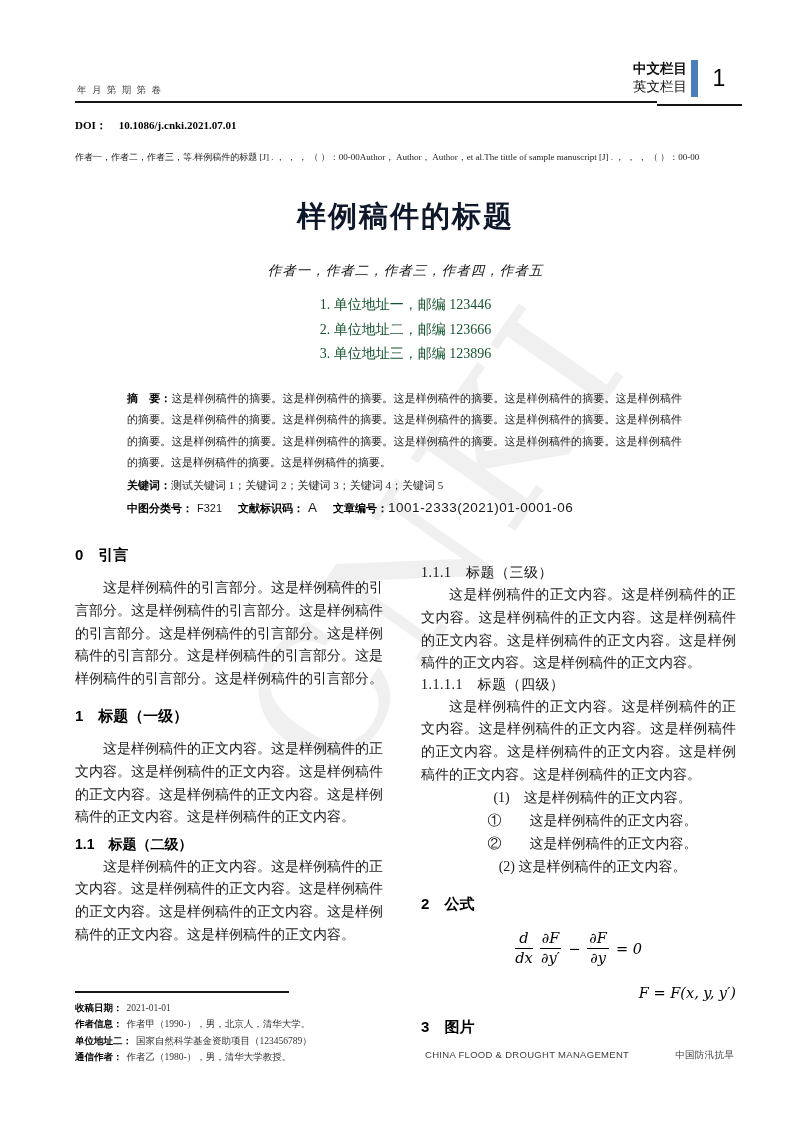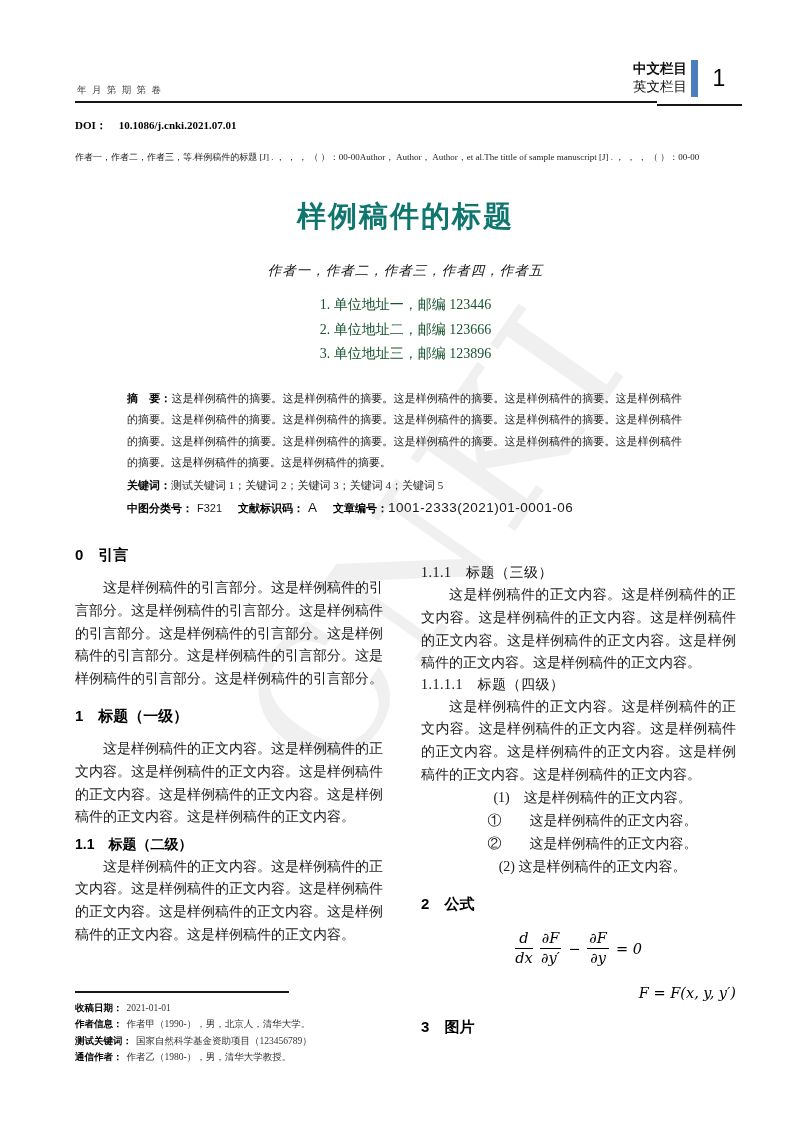--- a/index.html
+++ b/index.html
@@ -27,21 +27,21 @@
   .colname-cn{font-family:"Liberation Sans",sans-serif;font-weight:700;}
   .accent-bar{width:7px;height:37px;background:var(--accent,#4a7ebc);margin-left:4px;}
   .page-num{font-family:"Liberation Sans",sans-serif;font-size:23px;line-height:37px;width:42px;text-align:center;color:#000;}
   .rule-a{position:absolute;left:0;top:45px;height:2px;width:582px;background:#161616;}
   .rule-b{position:absolute;left:582px;right:-6px;top:48px;height:1.5px;background:#161616;}
 
   .doi-row{margin-top:12px;font-size:11px;font-weight:700;color:#000;}
   .doi-row .doi-value{margin-left:12px;}
   .cite-row{margin-top:18px;font-size:9px;color:#222;white-space:nowrap;overflow:hidden;}
 
-  .article-title{margin:33px 0 0;text-align:center;font-size:29px;font-weight:700;color:#0f766e;letter-spacing:2px;}
+  .article-title{margin:33px 0 0;text-align:center;font-size:29px;font-weight:700;color:#0f172a;letter-spacing:2px;}
   .authors{margin-top:25px;text-align:center;font-size:13.5px;font-style:italic;letter-spacing:1px;color:#111;}
   .affils{display:table;margin:13px auto 0;font-size:14px;line-height:24.5px;color:#14532d;}
 
   .meta{margin:21px 54px 0 52px;font-size:11px;line-height:21.6px;text-align:justify;color:#222;}
   .lbl{font-family:"Liberation Sans",sans-serif;font-weight:700;color:#000;font-style:normal;}
   .kw-row{margin:1px 54px 0 52px;font-size:11px;line-height:21.6px;color:#222;}
   .cls-row{margin:4px 54px 0 52px;display:flex;align-items:baseline;}
   .cls-row .val-a{font-family:"Liberation Sans",sans-serif;font-size:11px;margin:0 16px 0 4px;}
   .cls-row .val-b{font-family:"Liberation Sans",sans-serif;font-size:13.5px;margin:0 16px 0 4px;}
   .cls-row .val-c{font-family:"Liberation Sans",sans-serif;font-size:13.5px;letter-spacing:0.5px;}
@@ -182,18 +182,22 @@
         <div class="h1">3　图片</div>
       </div>
 
     </div>
   </div>
 
   <div class="footnotes">
     <div class="fn-rule"></div>
     <div class="fn"><span class="lbl">收稿日期：</span><span>2021-01-01</span></div>
     <div class="fn"><span class="lbl">作者信息：</span><span>作者甲（1990-），男，北京人，清华大学。</span></div>
-    <div class="fn"><span class="lbl">测试关键词：</span><span>国家自然科学基金资助项目（123456789）</span></div>
+    <div class="fn"><span class="lbl">单位地址二：</span><span>国家自然科学基金资助项目（123456789）</span></div>
     <div class="fn"><span class="lbl">通信作者：</span><span>作者乙（1980-），男，清华大学教授。</span></div>
   </div>
 
+  <div class="page-footer">
+    <span>CHINA FLOOD &amp; DROUGHT MANAGEMENT</span>
+    <span>中国防汛抗旱</span>
+  </div>
 
 </div>
 
 </body></html>

